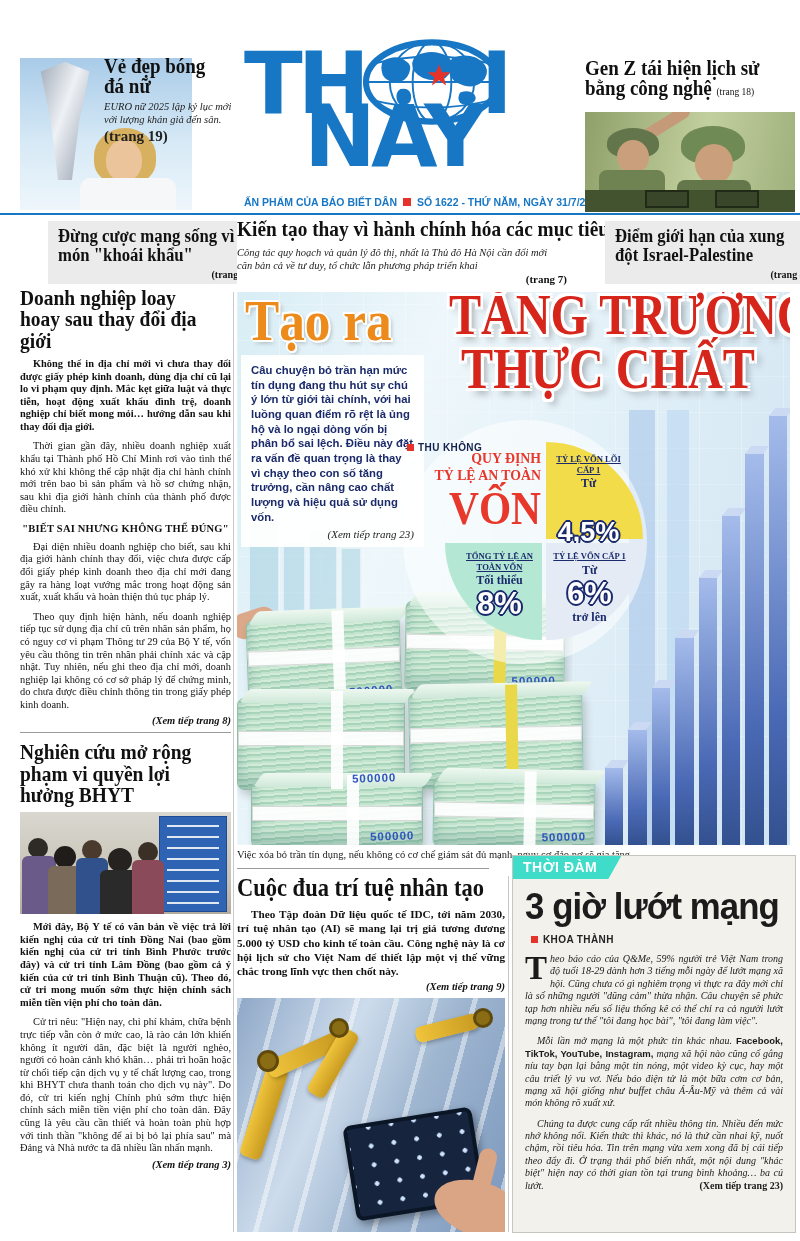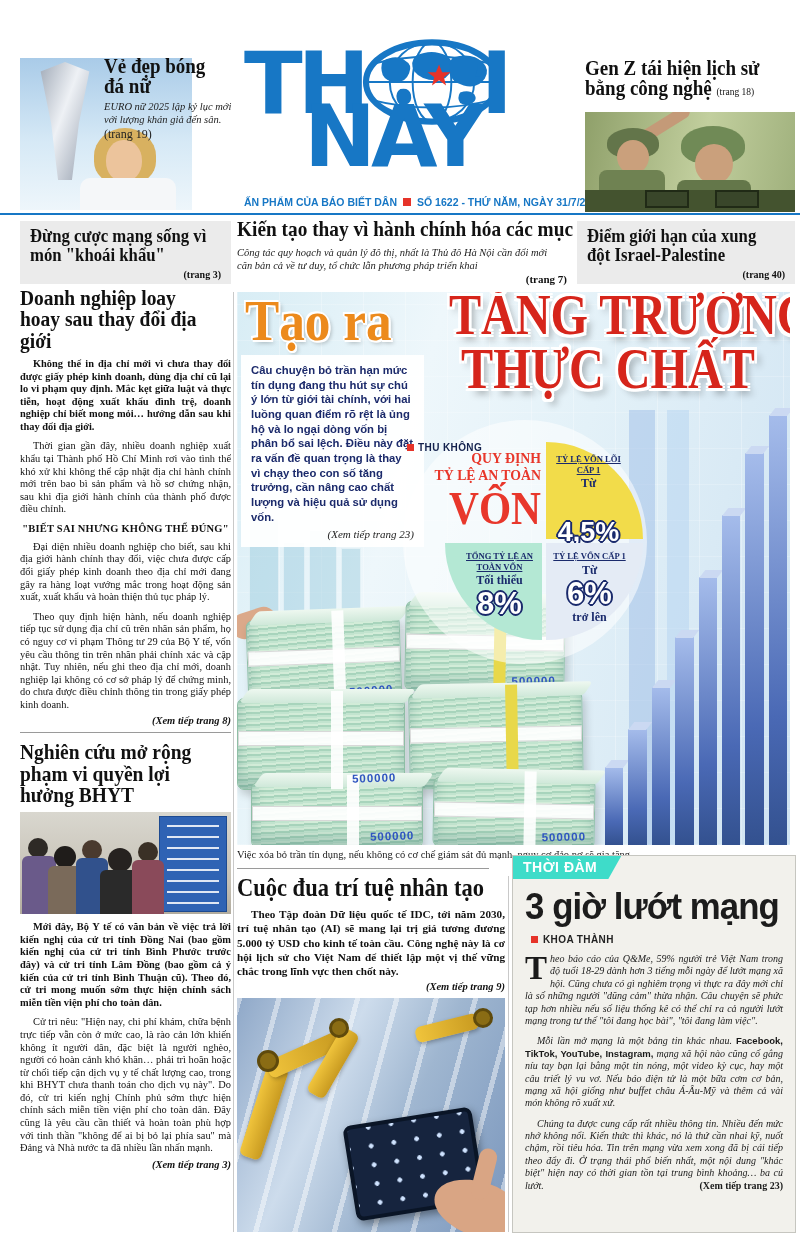--- a/index.html
+++ b/index.html
@@ -23,36 +23,36 @@
   .tl-photo{left:20px;top:58px;width:172px;height:152px;background:linear-gradient(180deg,#a9cbe8,#d6e9f6 55%,#eef6fb);overflow:hidden;}
   .trophy{position:absolute;left:16px;top:4px;width:58px;height:118px;
           background:linear-gradient(110deg,#9aa4b2,#eef1f5 45%,#aeb6c2 80%);
           clip-path:polygon(50% 0,92% 8%,74% 52%,62% 100%,38% 100%,26% 52%,8% 8%);}
   .hair{position:absolute;left:74px;top:70px;width:62px;height:56px;background:#d8b160;border-radius:50% 50% 40% 40%;}
   .face{position:absolute;left:86px;top:82px;width:36px;height:42px;background:#ecc49c;border-radius:48%;}
   .jersey{position:absolute;left:60px;top:120px;width:96px;height:34px;background:#f5f7f9;border-radius:10px 10px 0 0;}
   .tl-text{left:104px;top:56px;width:128px;}
   .tl-title{font-size:20px;font-weight:bold;line-height:1.0;transform:scaleX(.95);transform-origin:left top;}
   .tl-sub{font-size:10.5px;font-style:italic;line-height:1.22;margin-top:5px;color:#222;}
-  .pref{font-style:normal;font-weight:normal;font-size:12px;}
+  .pref{font-style:normal;font-weight:bold;font-size:15px;}
 
   .tr-title{left:585px;top:58px;width:212px;font-size:20px;font-weight:bold;line-height:1.02;
             transform:scaleX(.95);transform-origin:left top;}
   .tr-pref{font-size:10px;font-weight:normal;}
   .tr-photo{left:585px;top:112px;width:210px;height:100px;background:linear-gradient(100deg,#8fa06a,#c2cf9e 55%,#9fb07c);overflow:hidden;}
   .s-head{position:absolute;border-radius:50%;background:#caa07c;}
   .s-helm{position:absolute;border-radius:50% 50% 40% 40%;background:#63754a;}
   .s-body{position:absolute;background:#6f8252;border-radius:8px 8px 0 0;}
   .s-arm{position:absolute;background:#c49a78;border-radius:7px;}
   .s-hatch{position:absolute;left:0;bottom:0;width:100%;height:22px;background:#44532f;}
   .s-scope{position:absolute;background:#39462a;border:2px solid #202a16;}
 
   
   .rule-top{left:0;top:213px;width:800px;height:2px;background:#1777c5;}
-  .strip{top:221px;height:63px;background:#ebebeb;padding:6px 10px;box-sizing:border-box;}
+  .strip{top:221px;height:63px;background:#ebebeb;padding:6px 10px;box-sizing:border-box;margin-left:28px;}
   .strip-t{font-size:18px;font-weight:bold;line-height:1.05;transform:scaleX(.93);transform-origin:left top;}
   .strip-ref{position:absolute;right:10px;bottom:4px;font-size:10px;font-weight:bold;}
   .s2{left:237px;top:217px;width:332px;height:70px;background:#fff;}
   .s2 .t{font-size:21px;font-weight:bold;transform:scaleX(.92);transform-origin:left top;white-space:nowrap;}
   .s2 .sum{font-size:10.5px;font-style:italic;line-height:1.25;margin-top:4px;color:#222;width:322px;}
   .s2 .ref{position:absolute;right:2px;bottom:2px;font-size:11px;font-weight:bold;font-style:normal;}
 
   .vrule-l{left:233px;top:292px;width:1px;height:940px;background:#c9c9c9;}
   .vrule-r{left:508px;top:876px;width:1px;height:356px;background:#c9c9c9;}
 
@@ -375,17 +375,17 @@
     <div class="tablet"></div>
     <div class="ai-hand" style="left:196px;top:184px;width:92px;height:54px;transform:rotate(18deg);"></div>
     <div class="ai-hand" style="left:238px;top:150px;width:18px;height:52px;border-radius:9px;transform:rotate(14deg);"></div>
   </div>
 
   <div class="abs colbox">
     <div class="tab">THỜI ĐÀM</div>
     <div class="col-title">3 giờ lướt mạng</div>
     <div class="col-byline"><span class="redsq"></span><span>KHOA THÀNH</span></div>
     <p class="first">Theo báo cáo của Q&amp;Me, 59% người trẻ Việt Nam trong độ tuổi 18-29 dành hơn 3 tiếng mỗi ngày để lướt mạng xã hội. Cũng chưa có gì nghiêm trọng vì thực ra đây mới chỉ là số những người "dũng cảm" thừa nhận. Câu chuyện sẽ phức tạp hơn nhiều nếu số liệu thống kê có thể chỉ ra cả người lướt mạng trong tư thế "tôi đang học bài", "tôi đang làm việc".</p>
-    <p><span>Mỗi lần mở mạng là một bảng tin khác nhau. </span><span class="brands">Facebook, TikTok, YouTube, Instagram,</span><span> mạng xã hội nào cũng cố gắng níu tay bạn lại bằng một tin nóng, một video kỳ cục, hay một câu triết lý vu vơ. Nếu báo điện tử là một bữa cơm cơ bản, mạng xã hội giống như buffet châu Á-Âu-Mỹ và thêm cả vài món không rõ xuất xứ.</span></p>
+    <p><span>Mỗi lần mở mạng là một phức tin khác nhau. </span><span class="brands">Facebook, TikTok, YouTube, Instagram,</span><span> mạng xã hội nào cũng cố gắng níu tay bạn lại bằng một tin nóng, một video kỳ cục, hay một câu triết lý vu vơ. Nếu báo điện tử là một bữa cơm cơ bản, mạng xã hội giống như buffet châu Á-Âu-Mỹ và thêm cả vài món không rõ xuất xứ.</span></p>
     <p><span>Chúng ta được cung cấp rất nhiều thông tin. Nhiều đến mức nhớ không nổi. Kiến thức thì khác, nó là thứ cần nhai kỹ, nuốt chậm, rồi tiêu hóa. Tin trên mạng vừa xem xong đã bị cái tiếp theo đẩy đi. Ở trạng thái phổ biến nhất, một nội dung "khác biệt" hiện nay có thời gian tồn tại trung bình khoảng… ba cú lướt.</span> <span class="col-cont">(Xem tiếp trang 23)</span></p>
   </div>
 
 </div>
 
 </body></html>

